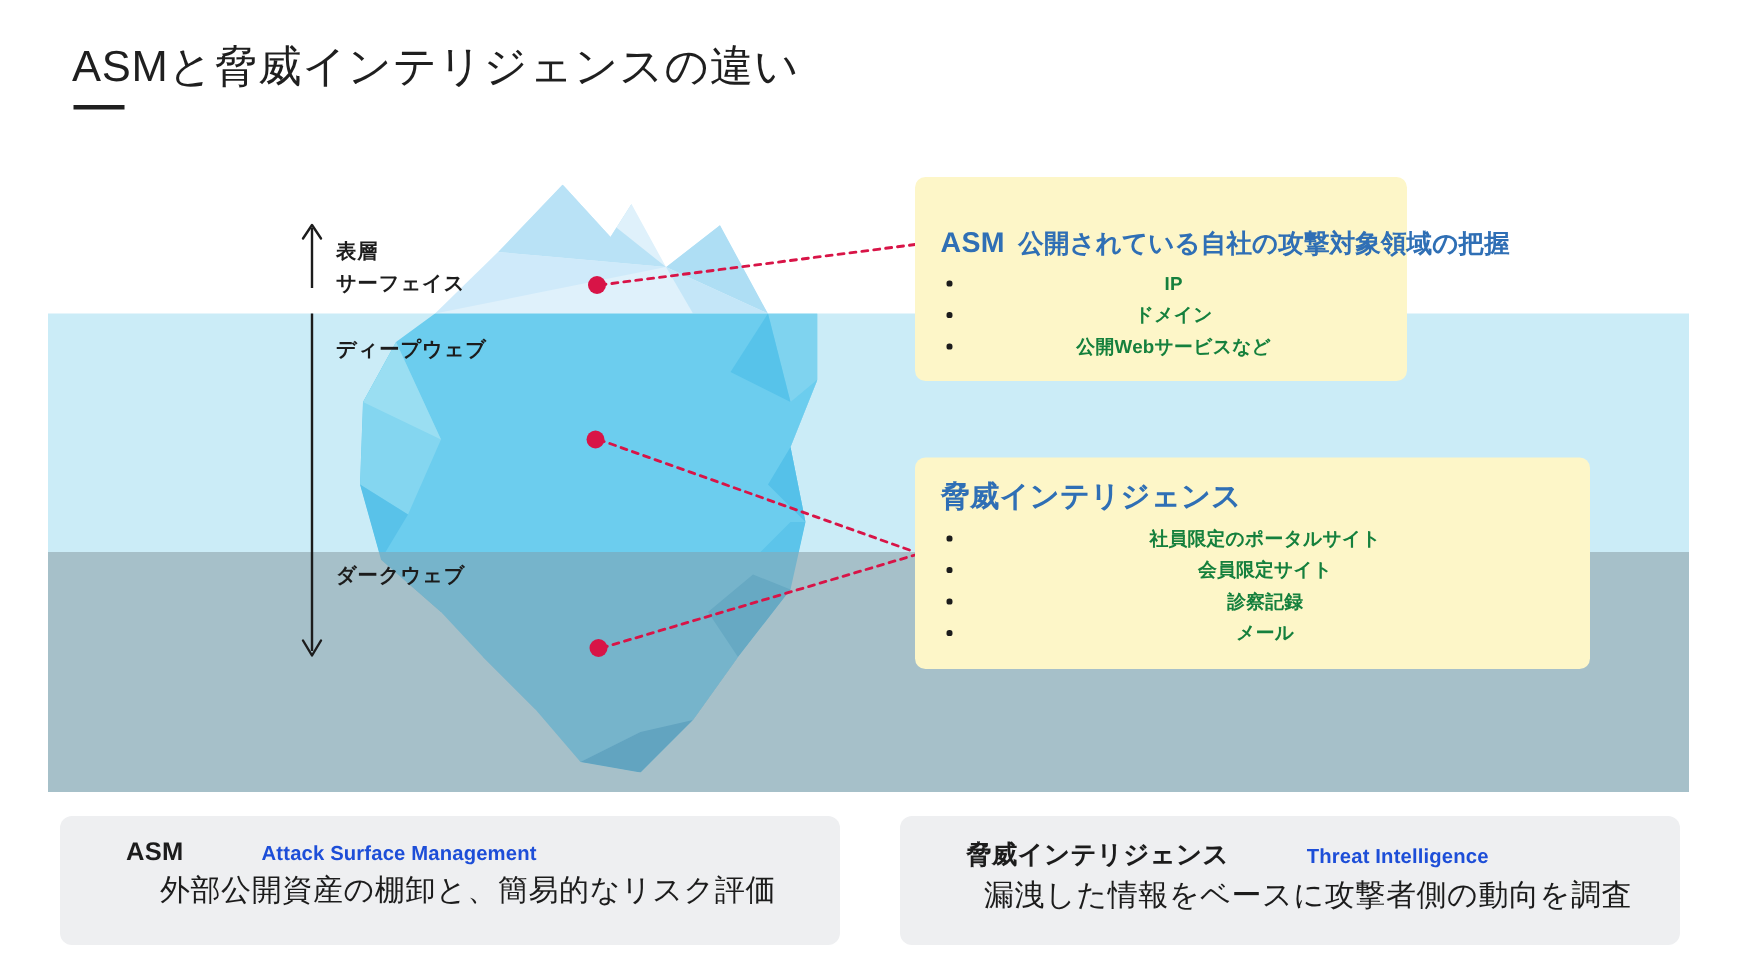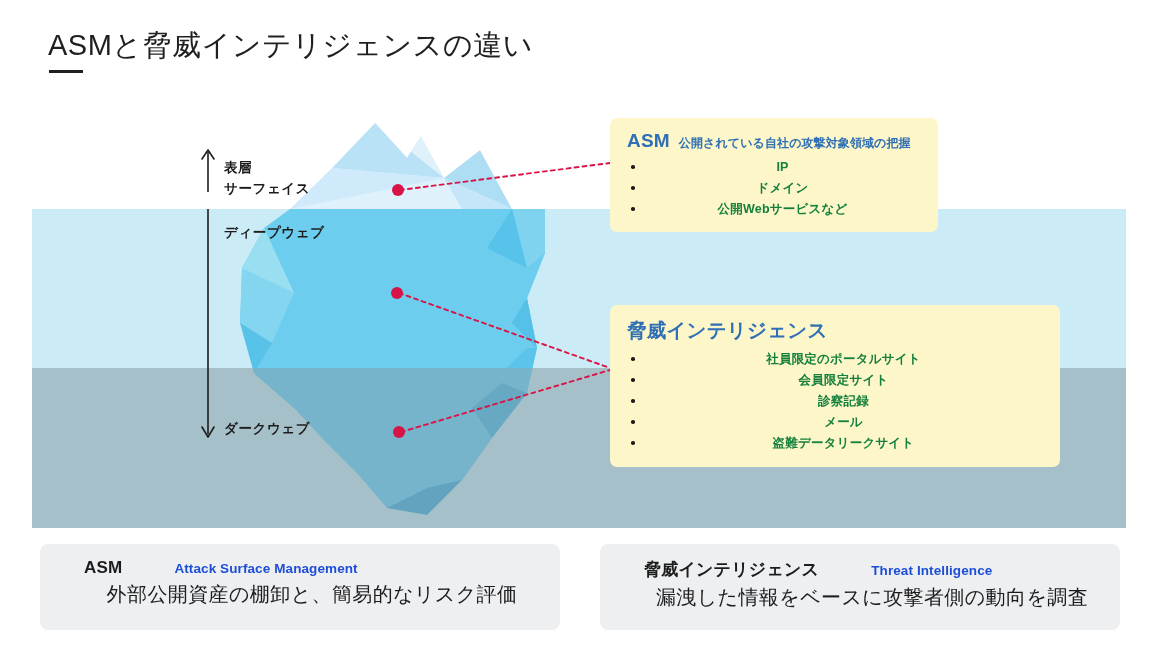--- a/index.html
+++ b/index.html
@@ -84,21 +84,21 @@
     position: absolute;
     font-size: 13.5px;
     font-weight: 700;
     color: #1c1c1c;
     letter-spacing: 0.6px;
     white-space: nowrap;
   }
   #label-surface-1 { left: 224px; top: 159px; }
   #label-surface-2 { left: 224px; top: 180px; }
   #label-deep      { left: 224px; top: 224px; }
-  #label-dark      { left: 224px; top: 375px; margin-top: 45px; }
+  #label-dark      { left: 224px; top: 375px; }
 
   
   .callout {
     position: absolute;
     background: #fdf6c8;
     border-radius: 7px;
     box-sizing: border-box;
   }
   #callout-asm {
     left: 610px;
@@ -120,25 +120,26 @@
   }
   .callout-title {
     font-size: 19px;
     font-weight: 700;
     color: #2f6fb5;
     letter-spacing: 0.2px;
     white-space: nowrap;
   }
   #callout-ti .callout-title { font-size: 19.5px; }
   .callout-sub {
-    font-size: 12px;
+    font-size: 17px;
     font-weight: 700;
     color: #2f6fb5;
     letter-spacing: 0.1px;
     white-space: nowrap;
+    margin-top: 21px;
   }
   .callout-list {
     margin: 0;
     padding: 0;
     list-style: none;
   }
   .callout-list li {
     position: relative;
     font-size: 12.5px;
     font-weight: 700;
@@ -327,21 +328,20 @@
 
   <div class="callout" id="callout-ti">
     <div class="callout-head">
       <span class="callout-title">脅威インテリジェンス</span>
     </div>
     <ul class="callout-list">
       <li>社員限定のポータルサイト</li>
       <li>会員限定サイト</li>
       <li>診察記録</li>
       <li>メール</li>
-      <li>盗難データリークサイト</li>
     </ul>
   </div>
 
   <div class="summary-card" id="card-asm">
     <div class="card-head">
       <span class="card-title">ASM</span>
       <span class="card-en">Attack Surface Management</span>
     </div>
     <div class="card-desc">外部公開資産の棚卸と、簡易的なリスク評価</div>
   </div>

